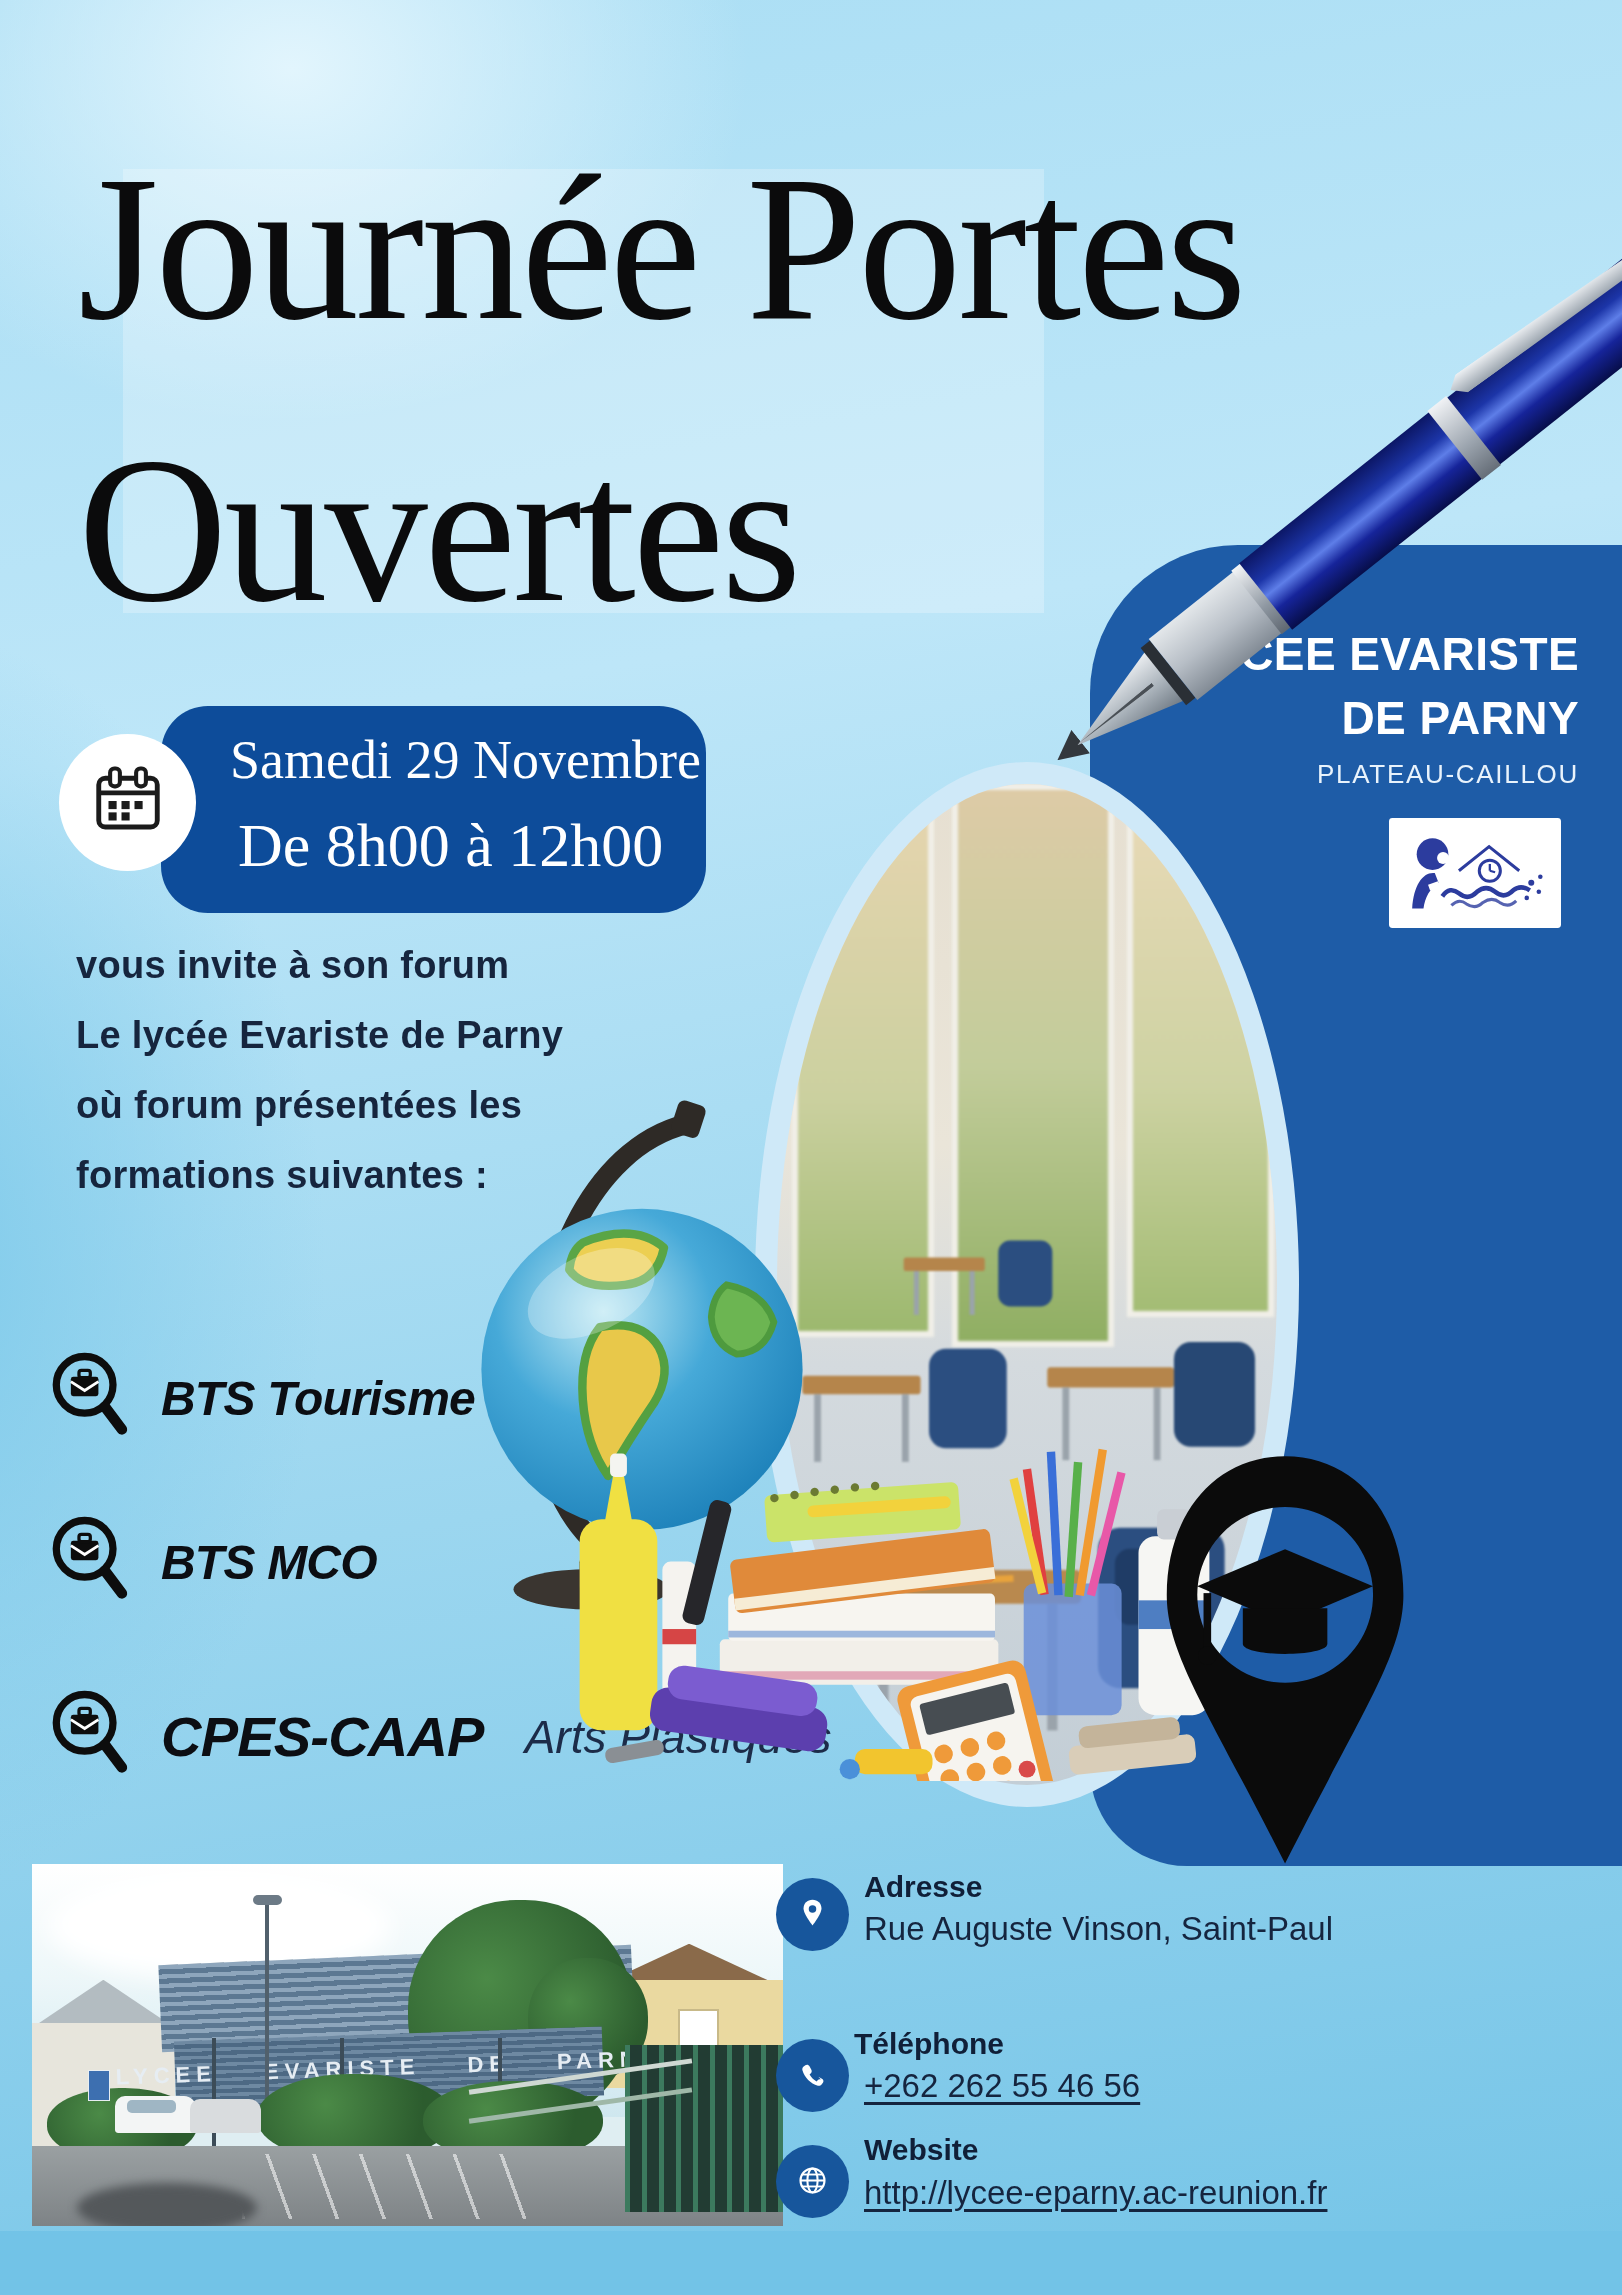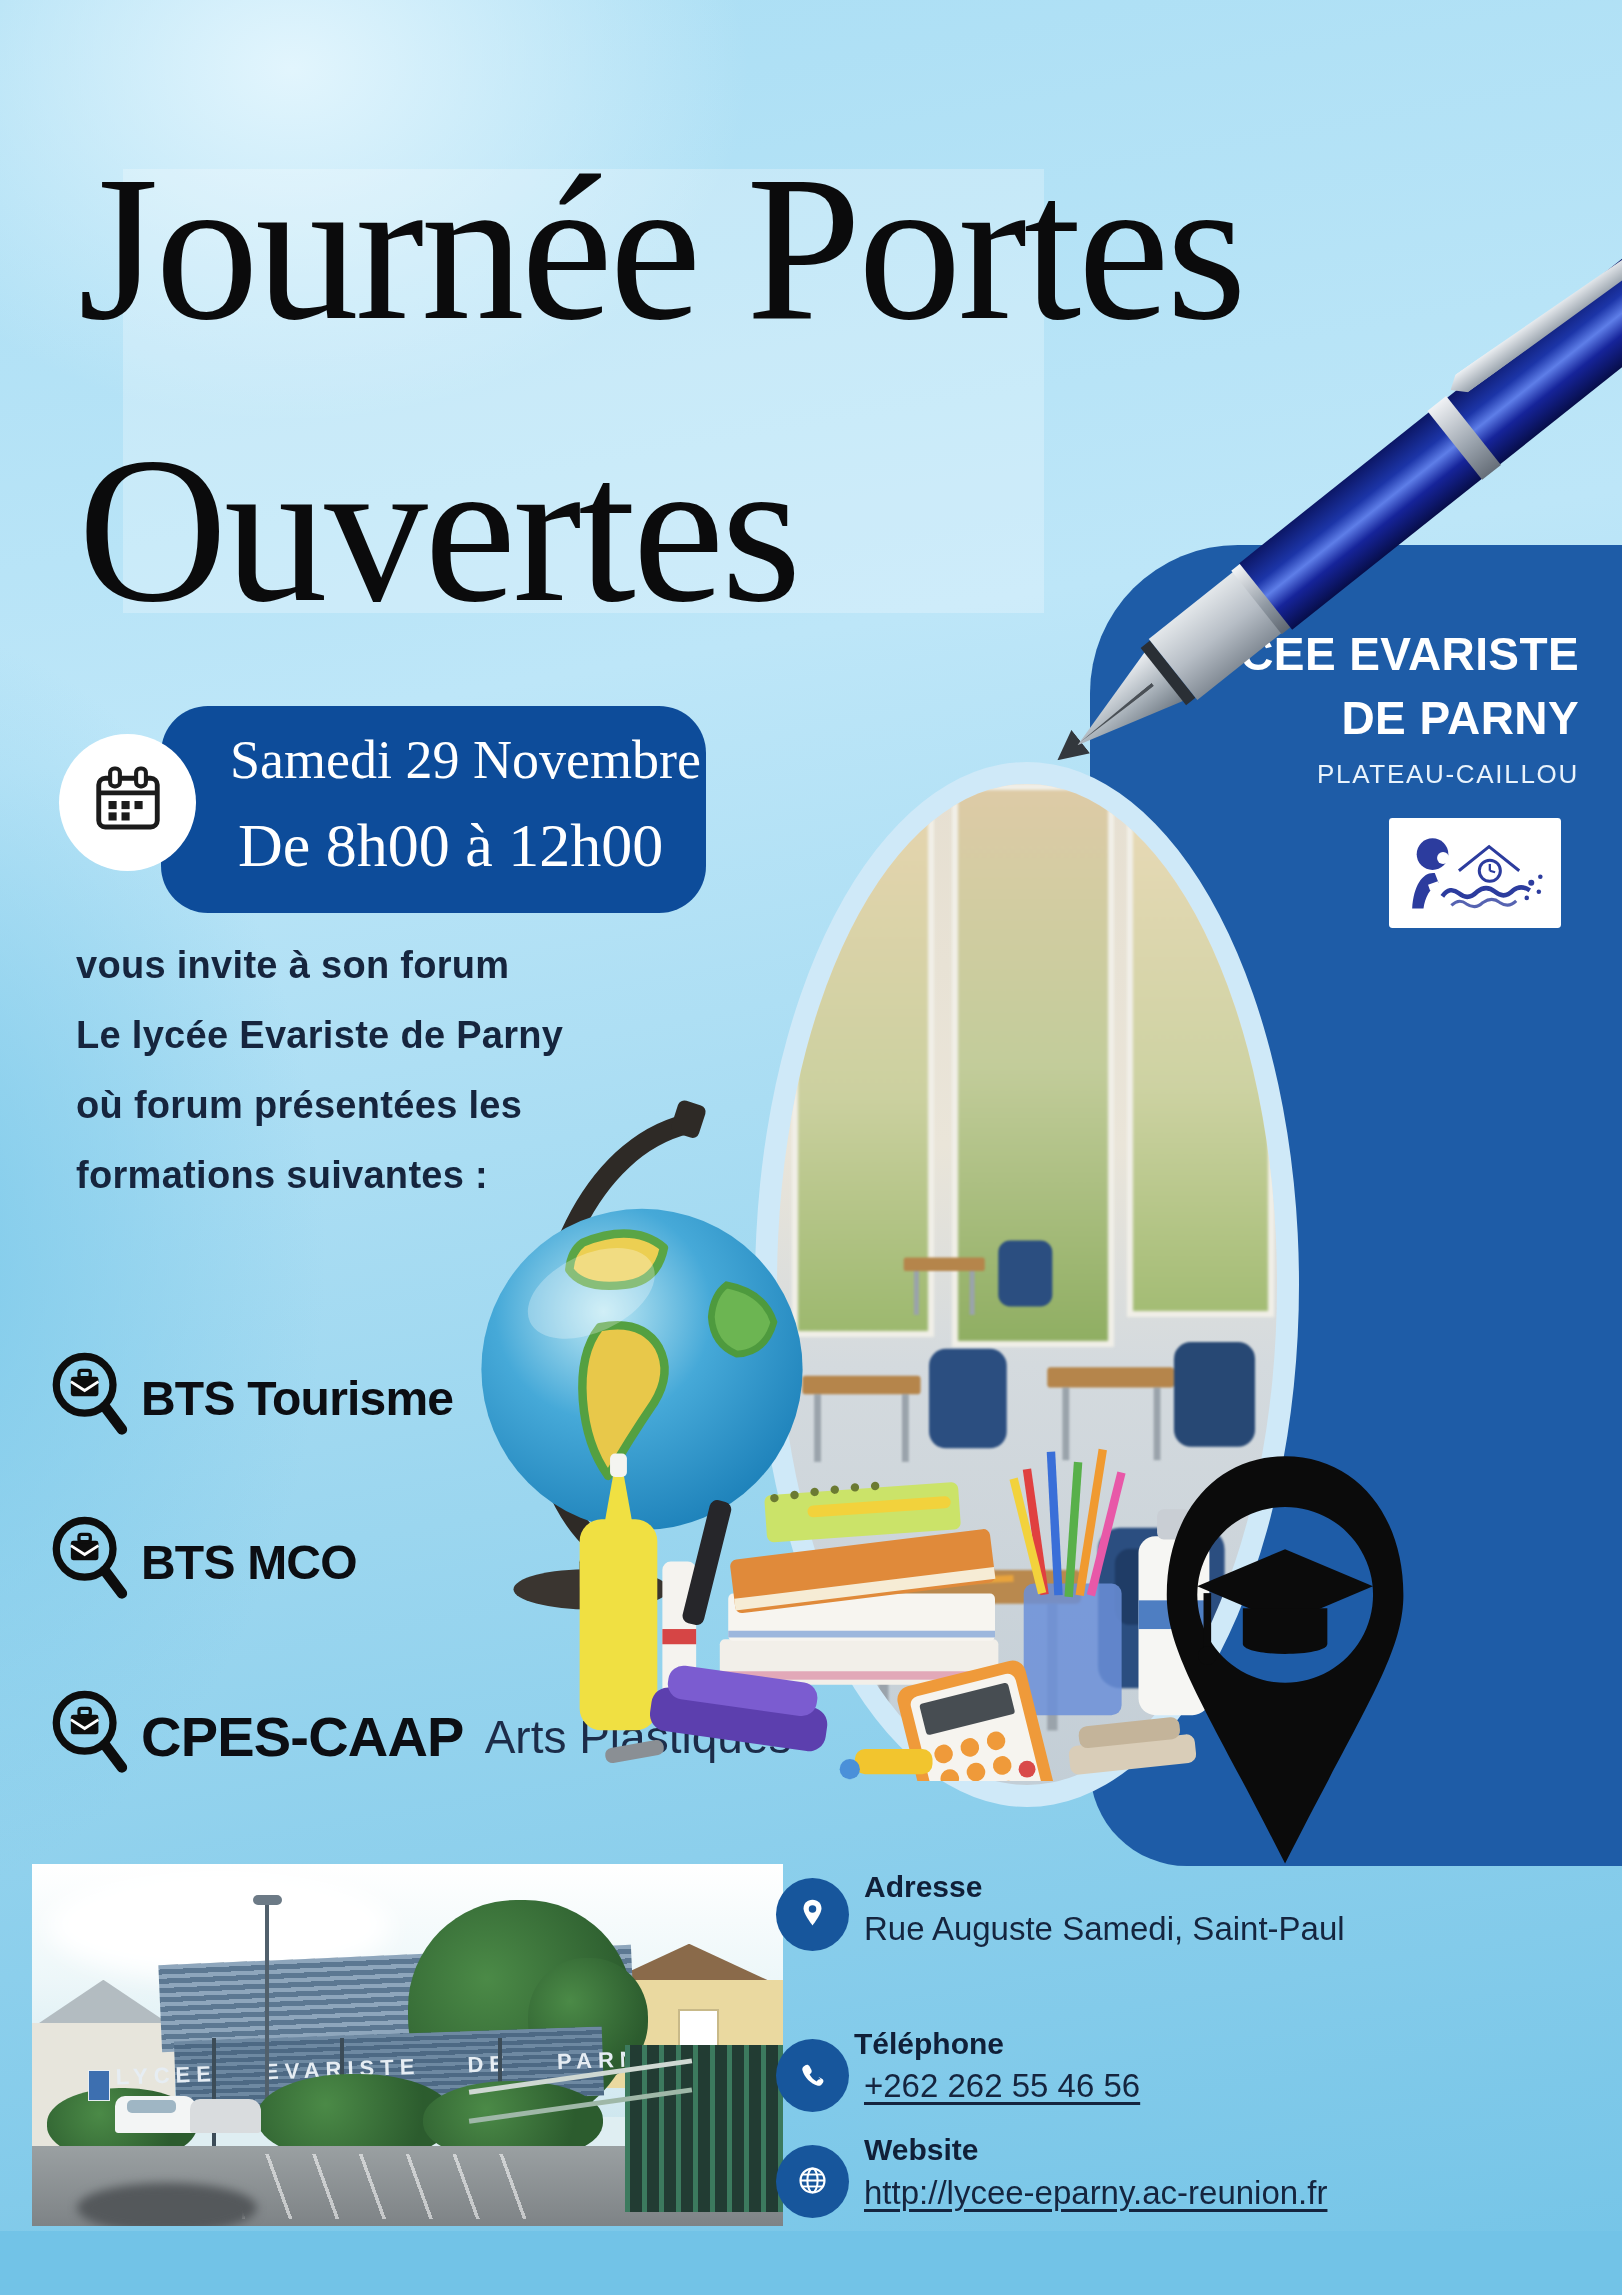--- a/index.html
+++ b/index.html
@@ -21,21 +21,21 @@
   .badge-circle{left:59px;top:734px;width:137px;height:137px;border-radius:50%;background:#ffffff;z-index:3;
     display:flex;align-items:center;justify-content:center;}
   .badge-text{z-index:3;color:#ffffff;font-family:"Liberation Serif","DejaVu Serif",serif;}
   .badge-l1{left:230px;top:729px;font-size:54px;}
   .badge-l2{left:238px;top:810px;font-size:62px;}
 
   
   .intro{left:76px;top:931px;z-index:2;color:#16253e;font-size:38px;font-weight:600;line-height:1.84;letter-spacing:0.3px;}
 
   
-  .prog{left:49px;display:flex;align-items:center;gap:11px;z-index:2;}
+  .prog{left:49px;display:flex;align-items:center;gap:31px;z-index:2;font-style:italic;}
   .prog-1{top:1349px;} .prog-2{top:1513px;} .prog-3{top:1687px;}
   .prog .name{font-size:48px;font-weight:800;color:#0c0e13;letter-spacing:-0.8px;white-space:nowrap;}
   .prog .suffix{font-size:46px;font-weight:500;color:#1c2c49;margin-left:10px;white-space:nowrap;}
   .prog-3 .name{font-size:56px;}
 
   
   .panel{left:1090px;top:545px;width:532px;height:1321px;background:#1e5ca7;border-radius:148px 0 0 97px;z-index:1;}
   .school-l1{right:44px;top:627px;font-size:46px;font-weight:800;color:#ffffff;z-index:3;letter-spacing:0.4px;}
   .school-l2{right:44px;top:691px;font-size:46px;font-weight:800;color:#ffffff;z-index:3;letter-spacing:0.4px;}
   .school-l3{right:44px;top:759px;font-size:26px;font-weight:400;color:#e9f3fc;z-index:3;letter-spacing:1.7px;}
@@ -392,21 +392,21 @@
 
   <div class="abs c-circle" style="left:776px;top:1878px;">
     <span>
       <svg width="41" height="41" viewBox="0 0 48 48">
         <path d="M24 8c-6.2 0-10.5 4.5-10.5 10.2C13.5 24.8 24 38 24 38s10.5-13.2 10.5-19.8C34.5 12.5 30.2 8 24 8z" fill="#ffffff"></path>
         <circle cx="24" cy="18.6" r="4.4" fill="#17569c"></circle>
       </svg>
     </span>
   </div>
   <div class="abs c-label" style="left:864px;top:1870px;">Adresse</div>
-  <div class="abs c-value" style="left:864px;top:1910px;">Rue Auguste Samedi, Saint-Paul</div>
+  <div class="abs c-value" style="left:864px;top:1910px;">Rue Auguste Vinson, Saint-Paul</div>
 
   <div class="abs c-circle" style="left:776px;top:2039px;">
     <span>
       <svg width="39" height="39" viewBox="0 0 48 48">
         <path d="M34.8 30.4c-1.5-.8-3.5-.5-4.7.9l-1.1 1.3c-3.6-2-6.6-5-8.6-8.6l1.3-1.1c1.4-1.2 1.7-3.2.9-4.7l-2.3-4.4c-1-1.9-3.4-2.5-5.1-1.2l-2.1 1.6c-1.4 1.1-2 2.9-1.5 4.6 2.7 9.1 9.9 16.3 19 19 1.7.5 3.5-.1 4.6-1.5l1.6-2.1c1.3-1.7.7-4.1-1.2-5.1l-4.4-2.3z" fill="#ffffff"></path>
       </svg>
     </span>
   </div>
   <div class="abs c-label" style="left:854px;top:2027px;">Téléphone</div>
   <div class="abs c-value c-link" style="left:864px;top:2067px;">+262 262 55 46 56</div>

